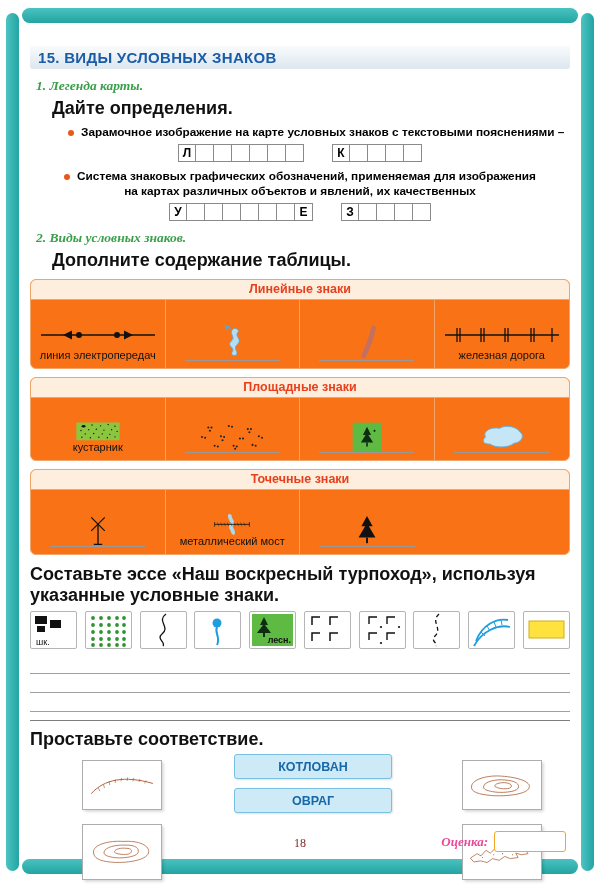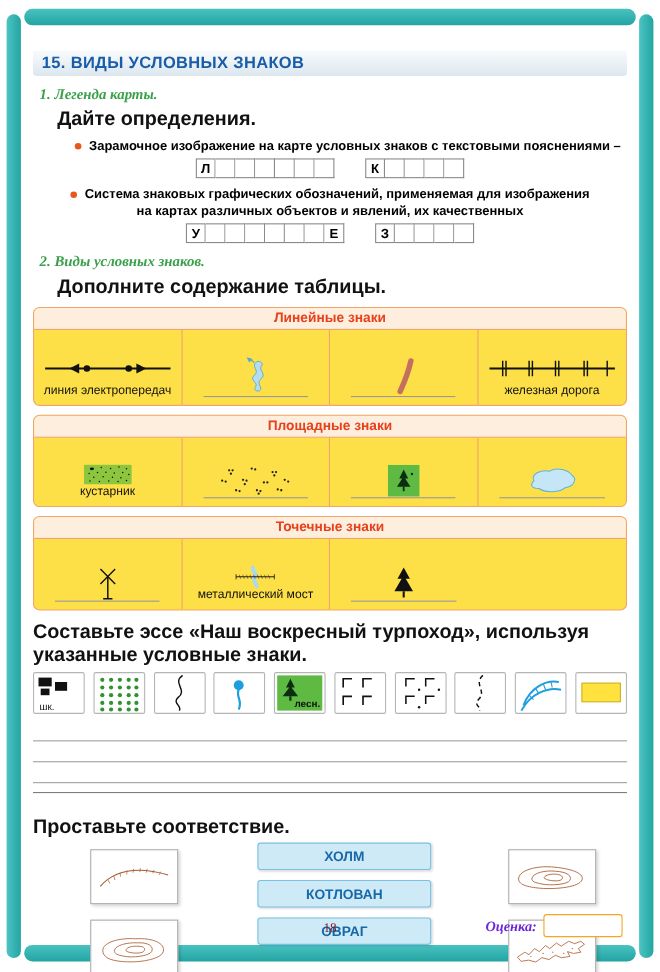--- a/index.html
+++ b/index.html
@@ -32,21 +32,21 @@
   .def1 { margin-top:6px; margin-left:38px; font-weight:bold; font-size:11.8px; }
   .def2 { margin-top:7px; text-align:center; font-weight:bold; font-size:11.8px; line-height:1.25; }
 
   .lbox-row { display:flex; justify-content:center; margin-top:5px; }
   .lgroup { display:flex; }
   .lgroup + .lgroup { margin-left:28px; }
   .lbox { width:18px; height:18px; border:1px solid #8a8a8a; background:#fff;
       display:flex; align-items:center; justify-content:center; font-weight:bold; font-size:12px; }
   .lbox + .lbox { border-left:none; }
 
-  .sign-table { border:1px solid #f0a56a; border-radius:6px; margin-top:8px; overflow:hidden; background:#fde047; }
+  .sign-table { border:1px solid #f0a56a; border-radius:6px; margin-top:8px; overflow:hidden; background:#f97316; }
   .sign-table:first-of-type { margin-top:7px; }
   .thead { background:#fdeedd; border-bottom:1px solid #f0a56a; color:#e8401c;
       font-weight:bold; font-size:12.5px; text-align:center; padding:2px 0 3px; }
   .sign-row { display:grid; grid-template-columns:1fr 1fr 1fr 1fr; }
   .sign-cell { border-right:1px solid #f0a56a; display:flex; flex-direction:column;
       align-items:center; padding:24px 6px 7px; }
   .sign-cell:last-child { border-right:none; }
   .h68 .sign-cell { height:68px; } .h62 .sign-cell { height:62px; } .h64 .sign-cell { height:64px; }
   .sign-label { font-size:11px; text-align:center; line-height:1.12; margin-top:auto; color:#111; }
   .blank { width:78%; border-bottom:1px solid #999; margin-top:auto; }
@@ -70,21 +70,21 @@
       justify-content:center; }
   .pic-box.top { height:50px; margin-bottom:14px; }
   .pic-box.bot { height:56px; }
   .btn-col { display:flex; flex-direction:column; align-items:center; gap:9px; padding-top:2px; }
   .match-btn { width:158px; height:25px; background:#cfeaf7; border:1px solid #79c0e2;
       border-radius:3px; color:#1668a8; font-weight:bold; font-size:12.5px;
       display:flex; align-items:center; justify-content:center;
       box-shadow:1px 1px 2px rgba(0,0,0,.12); cursor:pointer; }
 
   .score-row { position:absolute; right:34px; top:831px; display:flex; align-items:center; gap:6px; }
-  .score-label { color:#6d28d9; font-weight:bold; font-style:italic; font-size:13px;
+  .score-label { color:#ec4899; font-weight:bold; font-style:italic; font-size:13px;
       font-family:"Liberation Serif", serif; }
   .score-box { width:72px; height:21px; border:1.5px solid #f5a623; border-radius:3px; background:#fff; }
 
   .page-num { position:absolute; left:0; right:0; top:836px; text-align:center;
       color:#7f1d1d; font-size:12px; font-family:"Liberation Serif", serif; }
 </style>
 </head>
 <body>
 
 <div class="page">
@@ -427,21 +427,21 @@
         </svg>
       </div>
     </div>
 
     <div class="wline first"></div>
     <div class="wline"></div>
     <div class="wline"></div>
 
     <div class="divider"></div>
 
-    <div class="instr flush" style="margin-top:20px;">Проставьте соответствие.</div>
+    <div class="instr flush" style="margin-top:8px;">Проставьте соответствие.</div>
 
     <div class="match-zone">
       <div class="pic-col">
         <div class="pic-box top">
           <svg width="72" height="40" viewBox="0 0 140 46">
             <path d="M10,40 C35,12 75,4 130,20" stroke="#a8582e" stroke-width="1.8" fill="none"></path>
             <g stroke="#a8582e" stroke-width="1.2">
               <line x1="24" y1="29" x2="27" y2="35"></line>
                 <line x1="34" y1="22" x2="36" y2="29"></line>
               <line x1="45" y1="16" x2="46" y2="23"></line>
@@ -459,21 +459,20 @@
             <g stroke="#a8582e" stroke-width="1.4" fill="none">
               <path d="M16,28 C16,14 45,6 72,8 C102,6 124,16 120,30 C116,44 76,50 48,47 C28,45 16,40 16,28 Z"></path>
               <path d="M36,28 C38,19 58,14 76,15 C96,14 104,22 100,30 C96,38 66,41 52,38 C42,36 35,34 36,28 Z"></path>
               <path d="M56,27 C58,22 68,20 78,21 C88,21 90,26 86,30 C82,34 64,33 58,30 C56,29 55,28 56,27 Z"></path>
             </g>
           </svg>
         </div>
       </div>
 
       <div class="btn-col">
-        <div class="match-btn">ХОЛМ</div>
         <div class="match-btn">КОТЛОВАН</div>
         <div class="match-btn">ОВРАГ</div>
       </div>
 
       <div class="pic-col">
         <div class="pic-box top">
           <svg width="72" height="42" viewBox="0 0 130 48">
             <g stroke="#a8582e" stroke-width="1.4" fill="none">
               <path d="M10,26 C12,13 40,6 64,8 C94,10 118,18 114,29 C110,41 72,45 46,43 C24,41 8,37 10,26 Z"></path>
               <path d="M32,26 C34,18 54,13 70,15 C90,16 98,23 94,30 C90,37 62,39 48,36 C38,34 30,32 32,26 Z"></path>

